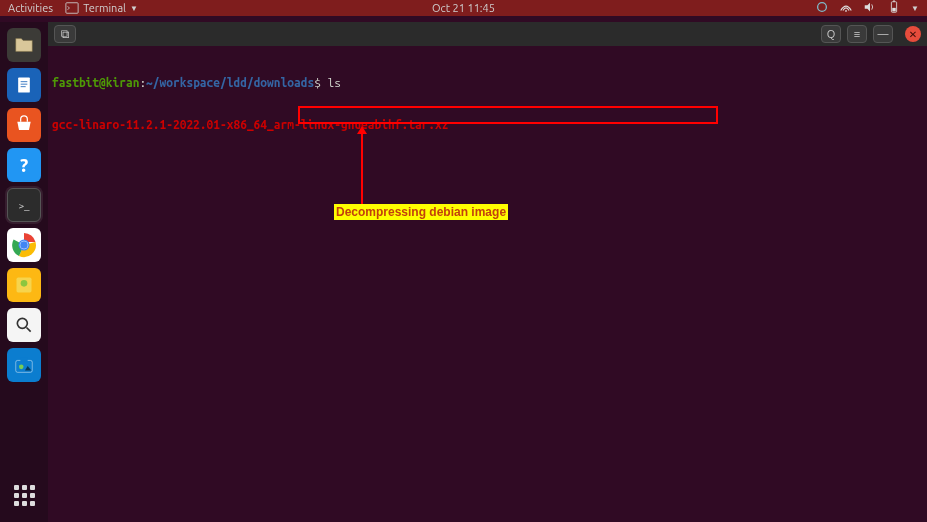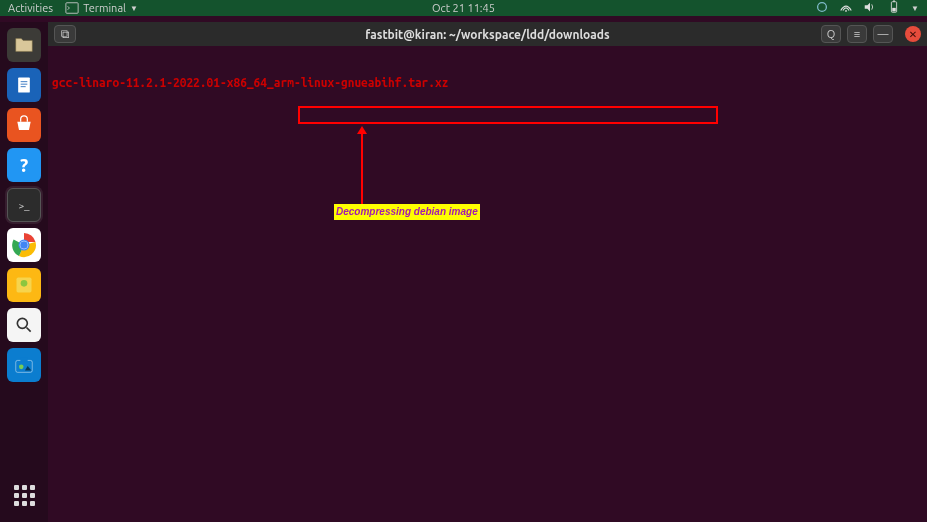--- a/index.html
+++ b/index.html
@@ -9,21 +9,21 @@
       background: #300a24;
       font-family: "Ubuntu Mono", "DejaVu Sans Mono", monospace;
       font-size: 12px;
       overflow: hidden;
       position: relative;
     }
     
     
     .top-panel {
       height: 16px;
-      background: #14532d;
+      background: #7f1d1d;
       display: flex;
       align-items: center;
       color: #cfcfcf;
       font-family: Ubuntu, sans-serif;
       font-size: 11px;
       padding: 0 8px;
       position: relative;
       text-align: right;
     }
     .top-panel .left { display: flex; align-items: center; gap: 12px; }
@@ -145,26 +145,25 @@
     .arrow-head {
       position:absolute;
       width:0; height:0;
       border-left:5px solid transparent;
       border-right:5px solid transparent;
       border-bottom:8px solid #ff0000;
     }
     .annotation {
       position:absolute;
       background:#ffff00;
-      color:#a21caf;
+      color:#c2410c;
       font-family: Arial, sans-serif;
-      font-size:10px;
+      font-size:12px;
       font-weight:bold;
       padding:1px 2px;
-      font-style:italic;
     }
   </style>
 </head>
 <body>
 
 <div class="top-panel">
   <div class="left">
     <span>Activities</span>
     <span class="app-menu">
       <span class="panel-icon">
@@ -270,29 +269,29 @@
       <span></span>
     <span></span>
       <span></span>
       <span></span>
   </div>
 </div>
 
 <div class="window">
   <div class="titlebar">
     <div class="new-tab">⧉</div>
-    <div class="title">fastbit@kiran: ~/workspace/ldd/downloads</div>
     <div class="win-controls">
       <div class="ctrl-btn">Q</div>
       <div class="ctrl-btn">≡</div>
       <div class="ctrl-btn">—</div>
       <div class="btn-close">✕</div>
     </div>
   </div>
   <div class="terminal">
+    <div class="line"><span class="user">fastbit@kiran</span><span class="white">:</span><span class="path">~/workspace/ldd/downloads</span><span class="white">$</span><span class="white"> ls</span></div>
     <div class="line red">gcc-linaro-11.2.1-2022.01-x86_64_arm-linux-gnueabihf.tar.xz</div>
 
     
     <div class="highlight-box" style="left:250px; top:60px; width:420px; height:18px;"></div>
     <div class="arrow-head" style="left:309px; top:80px;"></div>
     <div class="arrow-line" style="left:313px; top:88px; height:70px;"></div>
     <div class="annotation" style="left:286px; top:158px;">Decompressing debian image</div>
   </div>
 </div>
 

